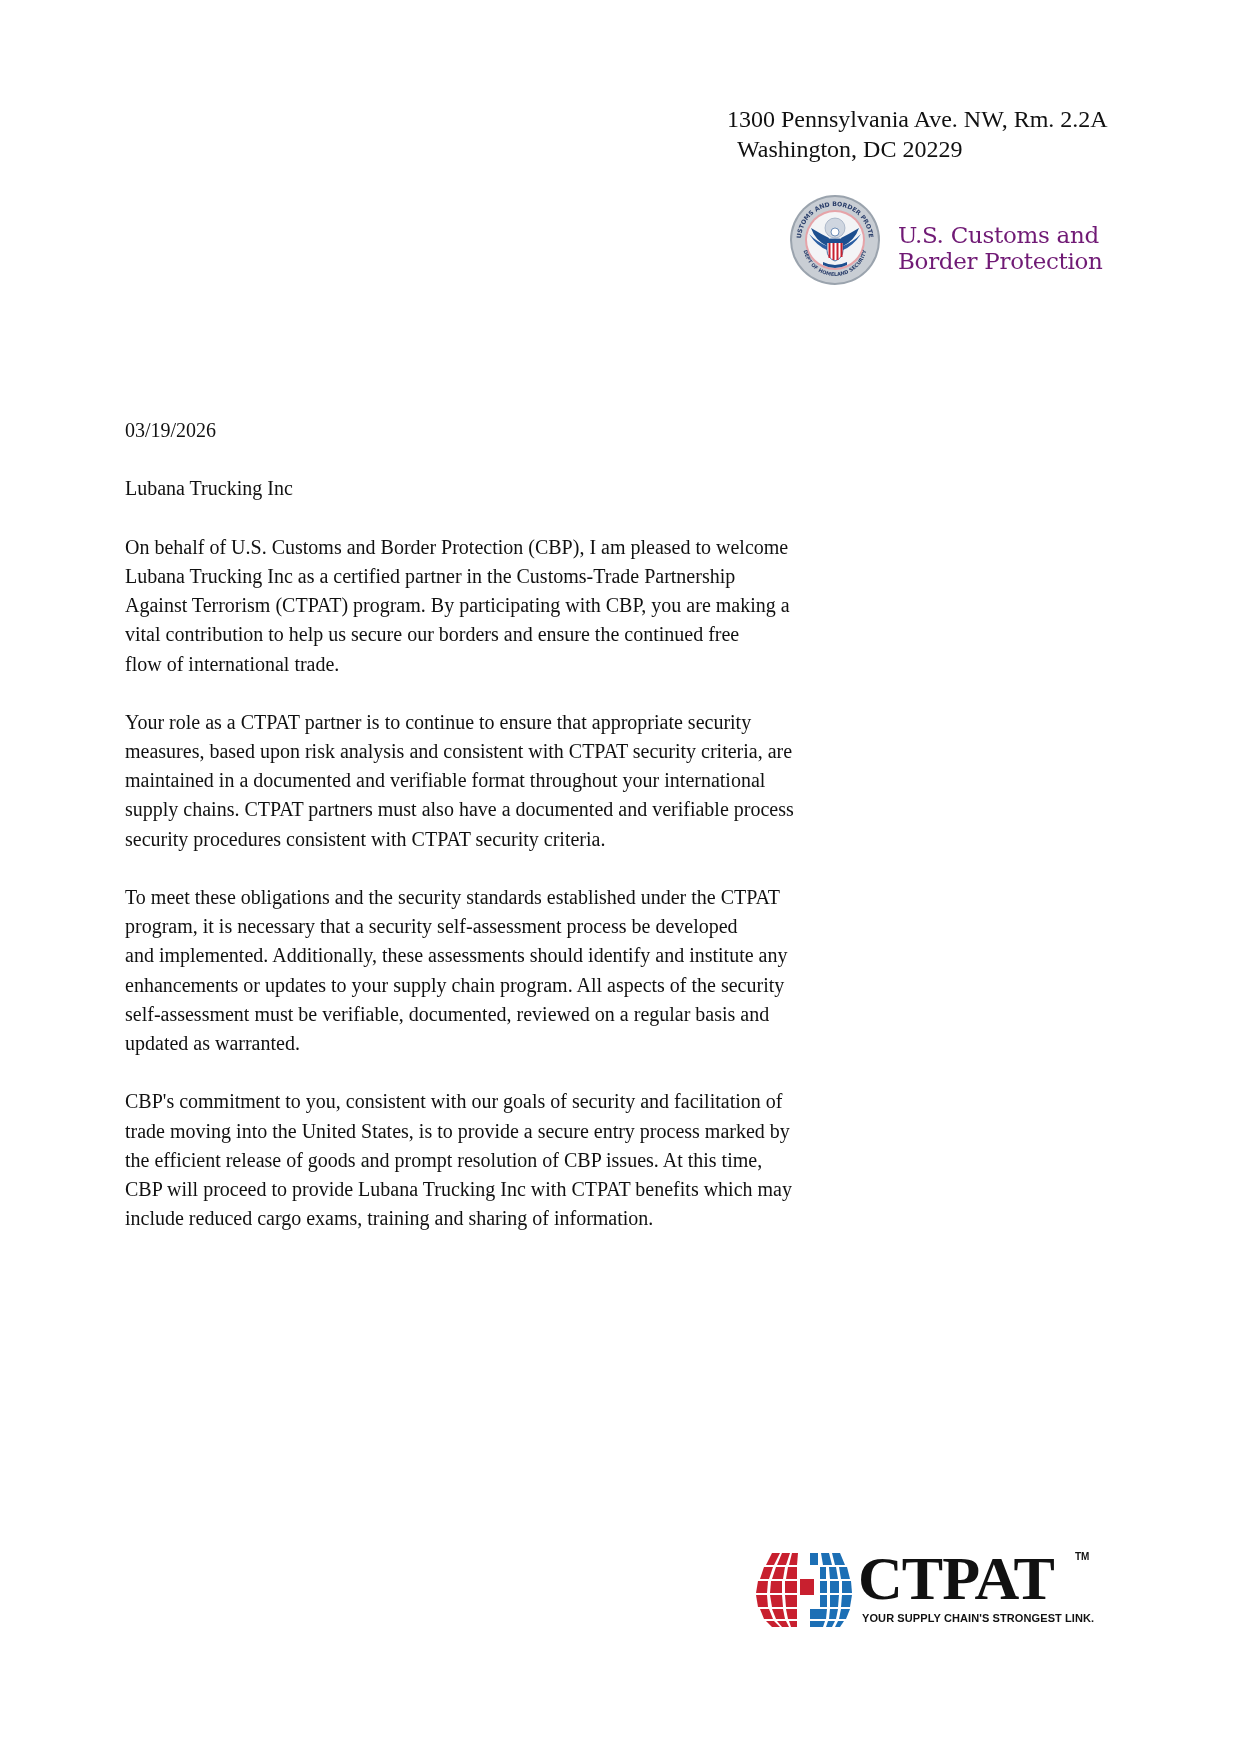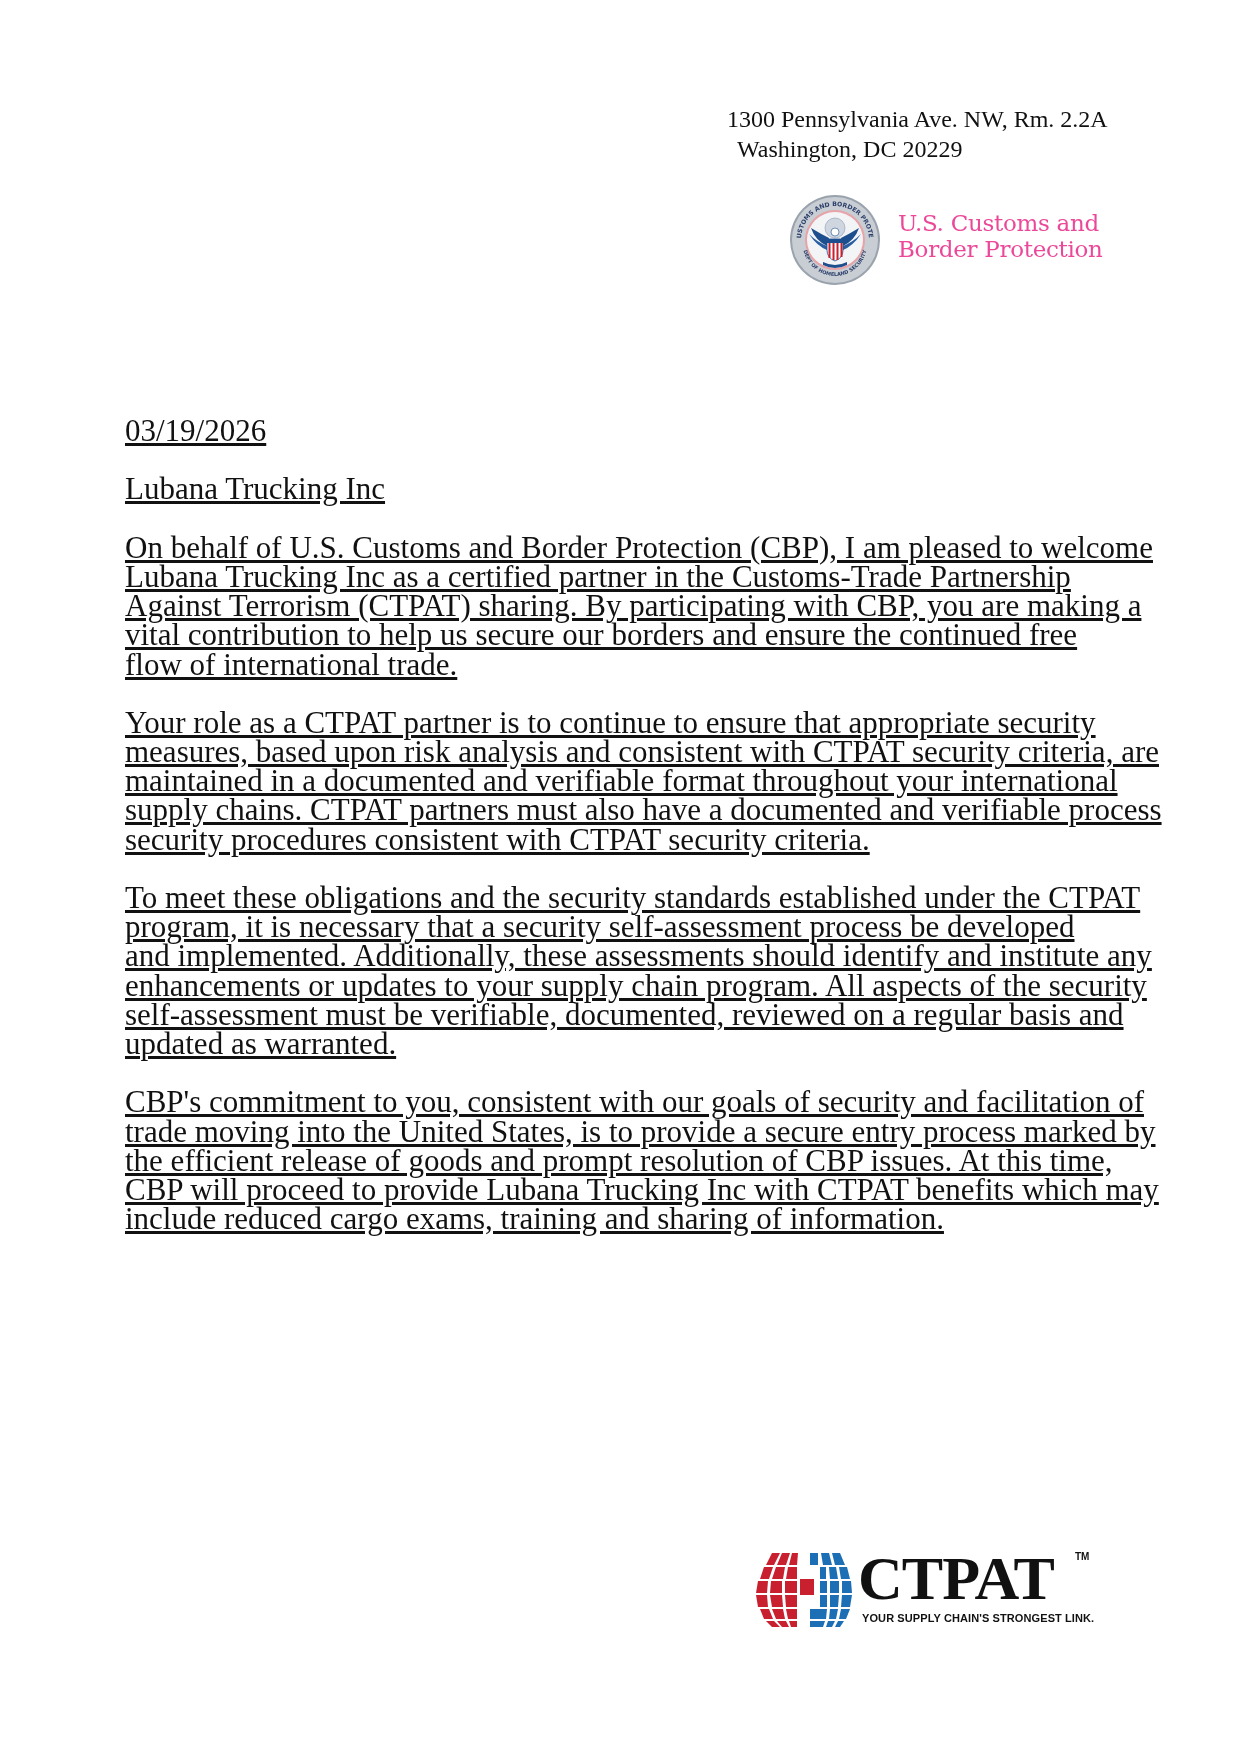--- a/index.html
+++ b/index.html
@@ -43,38 +43,37 @@
       height: 92px;
     }
     .cbp-seal {
       position: absolute;
       left: 0; top: 0;
       width: 92px; height: 92px;
     }
     .cbp-wordmark {
       position: absolute;
       left: 109px;
-      top: 16px;
+      top: 28px;
       font-family: "DejaVu Serif", "Liberation Serif", serif;
       font-size: 23px;
       line-height: 26px;
-      color: #ec4899;
+      color: #701a75;
       white-space: nowrap;
       letter-spacing: -0.3px;
     }
 
     
     .letter {
       position: absolute;
       left: 125px;
       top: 416px;
       width: 860px;
-      font-size: 31px;
+      font-size: 20px;
       line-height: 29.2px;
-      text-decoration: underline;
     }
     .letter .line {
       display: block;
       white-space: nowrap;
       height: 29.2px;
     }
     .letter .gap {
       display: block;
       height: 29.2px;
     }
@@ -176,21 +175,21 @@
 
   <div class="letter">
     <span class="line">03/19/2026</span>
     <span class="gap"></span>
     <span class="line">Lubana Trucking Inc</span>
     <span class="gap"></span>
 
     <div>
       <span class="line">On behalf of U.S. Customs and Border Protection (CBP), I am pleased to welcome</span>
       <span class="line">Lubana Trucking Inc as a certified partner in the Customs-Trade Partnership</span>
-      <span class="line">Against Terrorism (CTPAT) sharing. By participating with CBP, you are making a</span>
+      <span class="line">Against Terrorism (CTPAT) program. By participating with CBP, you are making a</span>
       <span class="line">vital contribution to help us secure our borders and ensure the continued free</span>
       <span class="line">flow of international trade.</span>
     </div>
     <span class="gap"></span>
 
     <div>
       <span class="line">Your role as a CTPAT partner is to continue to ensure that appropriate security</span>
       <span class="line">measures, based upon risk analysis and consistent with CTPAT security criteria, are</span>
       <span class="line">maintained in a documented and verifiable format throughout your international</span>
       <span class="line">supply chains. CTPAT partners must also have a documented and verifiable process</span>

